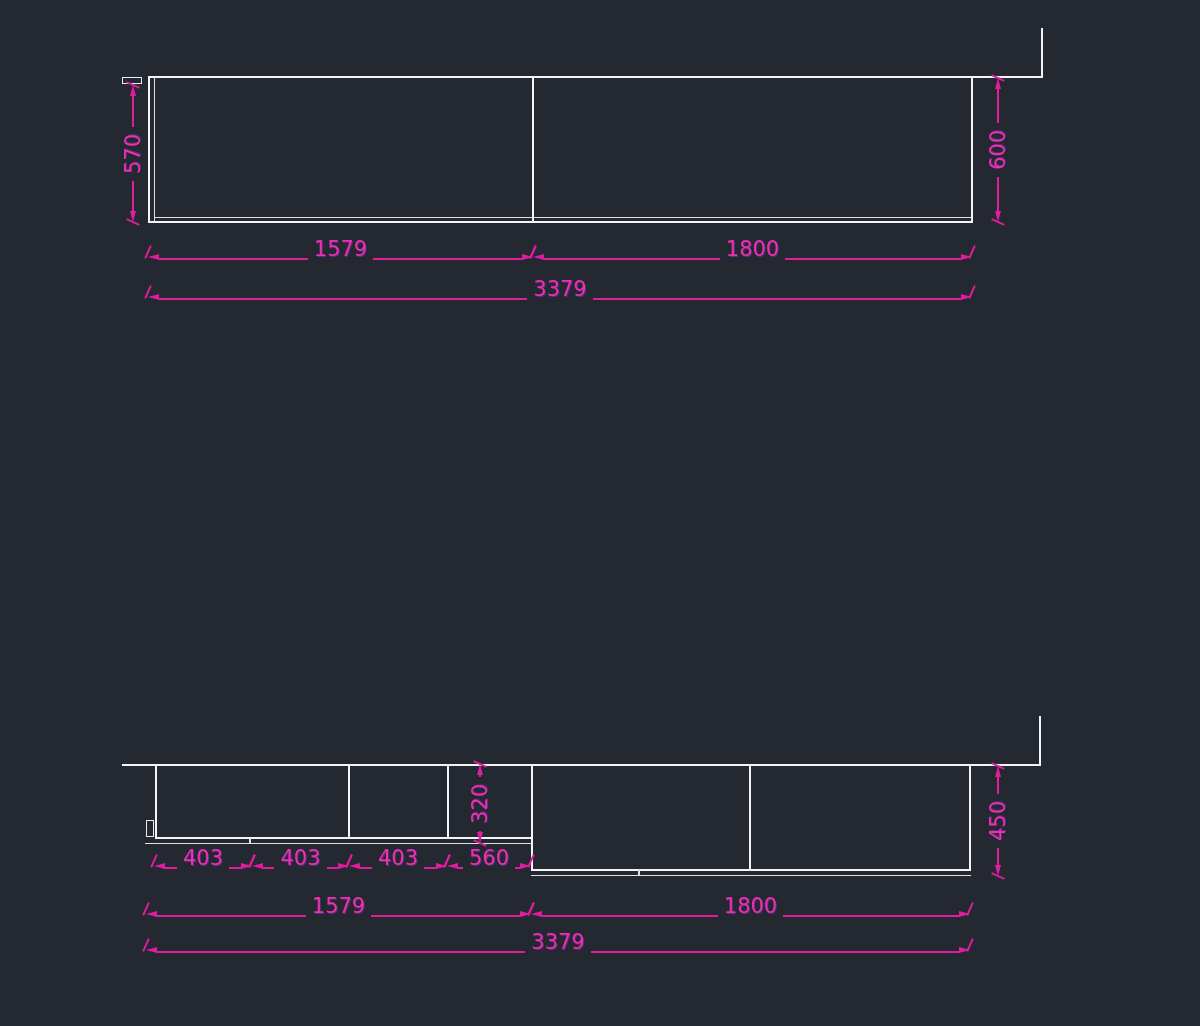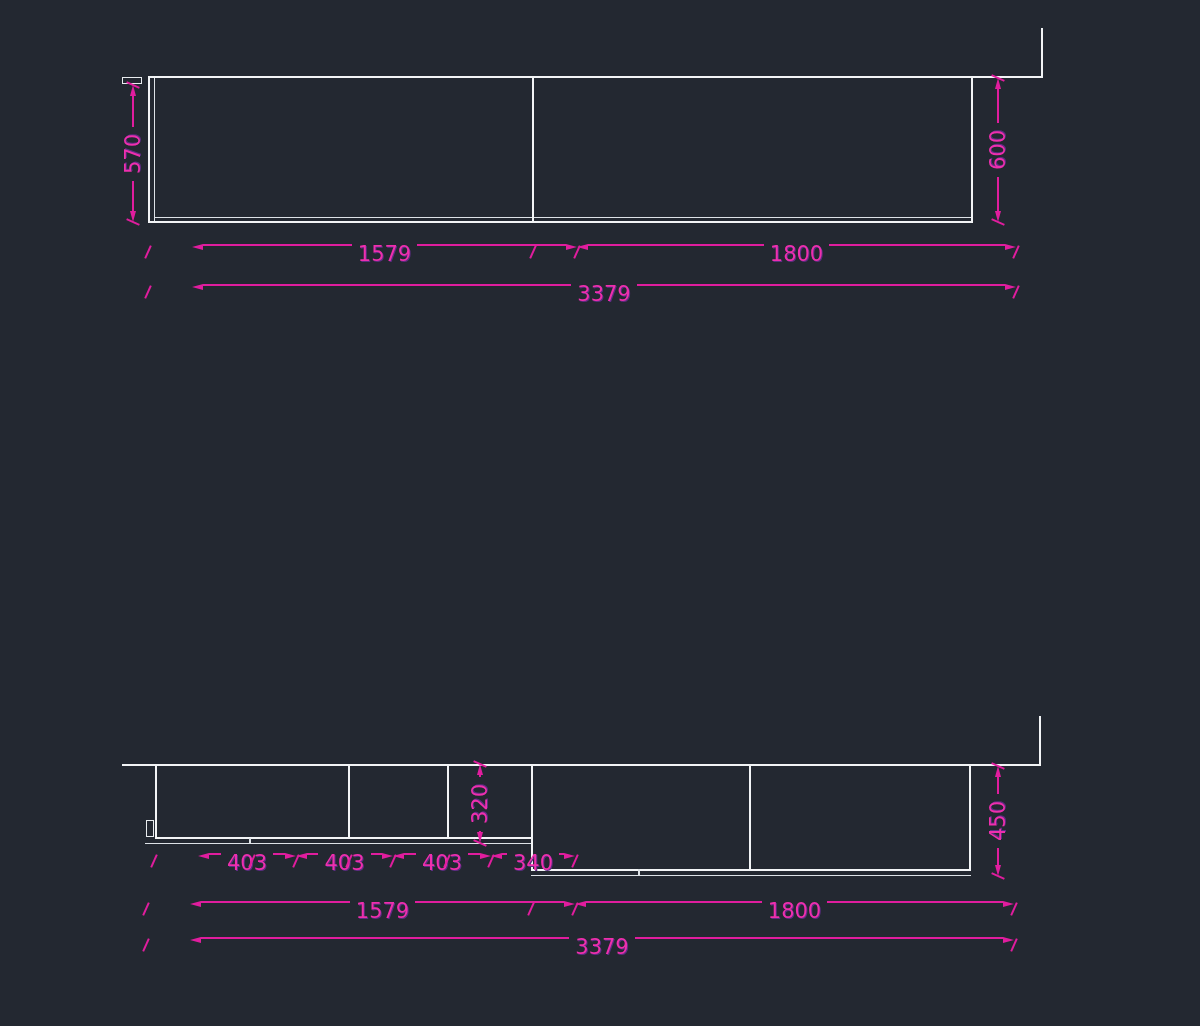--- a/index.html
+++ b/index.html
@@ -11,21 +11,21 @@
   }
   .viewport{position:relative;width:1200px;height:1026px;background:#232831;}
 
   
   .g{position:absolute;background:#f2f4f6;}
   .g.thin{background:#dde2e7;}
   .box{position:absolute;border:2px solid #f2f4f6;background:transparent;box-sizing:border-box;}
   .box.thin{border-width:1px;border-color:#e8ecef;}
 
   
-  .dimh{position:absolute;height:16px;display:flex;align-items:flex-start;padding-left:44px;}
+  .dimh{position:absolute;height:16px;display:flex;align-items:flex-end;}
   .dimv{position:absolute;width:16px;display:flex;flex-direction:column;align-items:center;}
   .ln{background:#e01d9e;}
   .dimh .ln{flex:1 1 auto;height:2px;}
   .dimv .ln{flex:1 1 auto;width:2px;}
   .lbl{
     color:#ee2fae;font-size:21px;line-height:1;padding:0 6px;white-space:nowrap;
     text-shadow:1px 1px 0 #5e2c82;
   }
   .lblv{position:relative;width:16px;height:54px;flex:0 0 auto;}
   .lblv b{
@@ -185,21 +185,21 @@
       <i class="ln"></i>
       <span class="lbl">403</span>
       <i class="ln"></i>
       <span class="ah r"></span>
       <span class="tick r"></span>
     </div>
     <div class="dimh" style="left:447px;top:853px;width:84px;">
       <span class="tick l"></span>
       <span class="ah l"></span>
       <i class="ln"></i>
-      <span class="lbl">340</span>
+      <span class="lbl">560</span>
       <i class="ln"></i>
       <span class="ah r"></span>
       <span class="tick r"></span>
     </div>
 
     <div class="dimh" style="left:146px;top:901px;width:385px;">
       <span class="tick l"></span>
       <span class="ah l"></span>
       <i class="ln"></i>
       <span class="lbl">1579</span>

